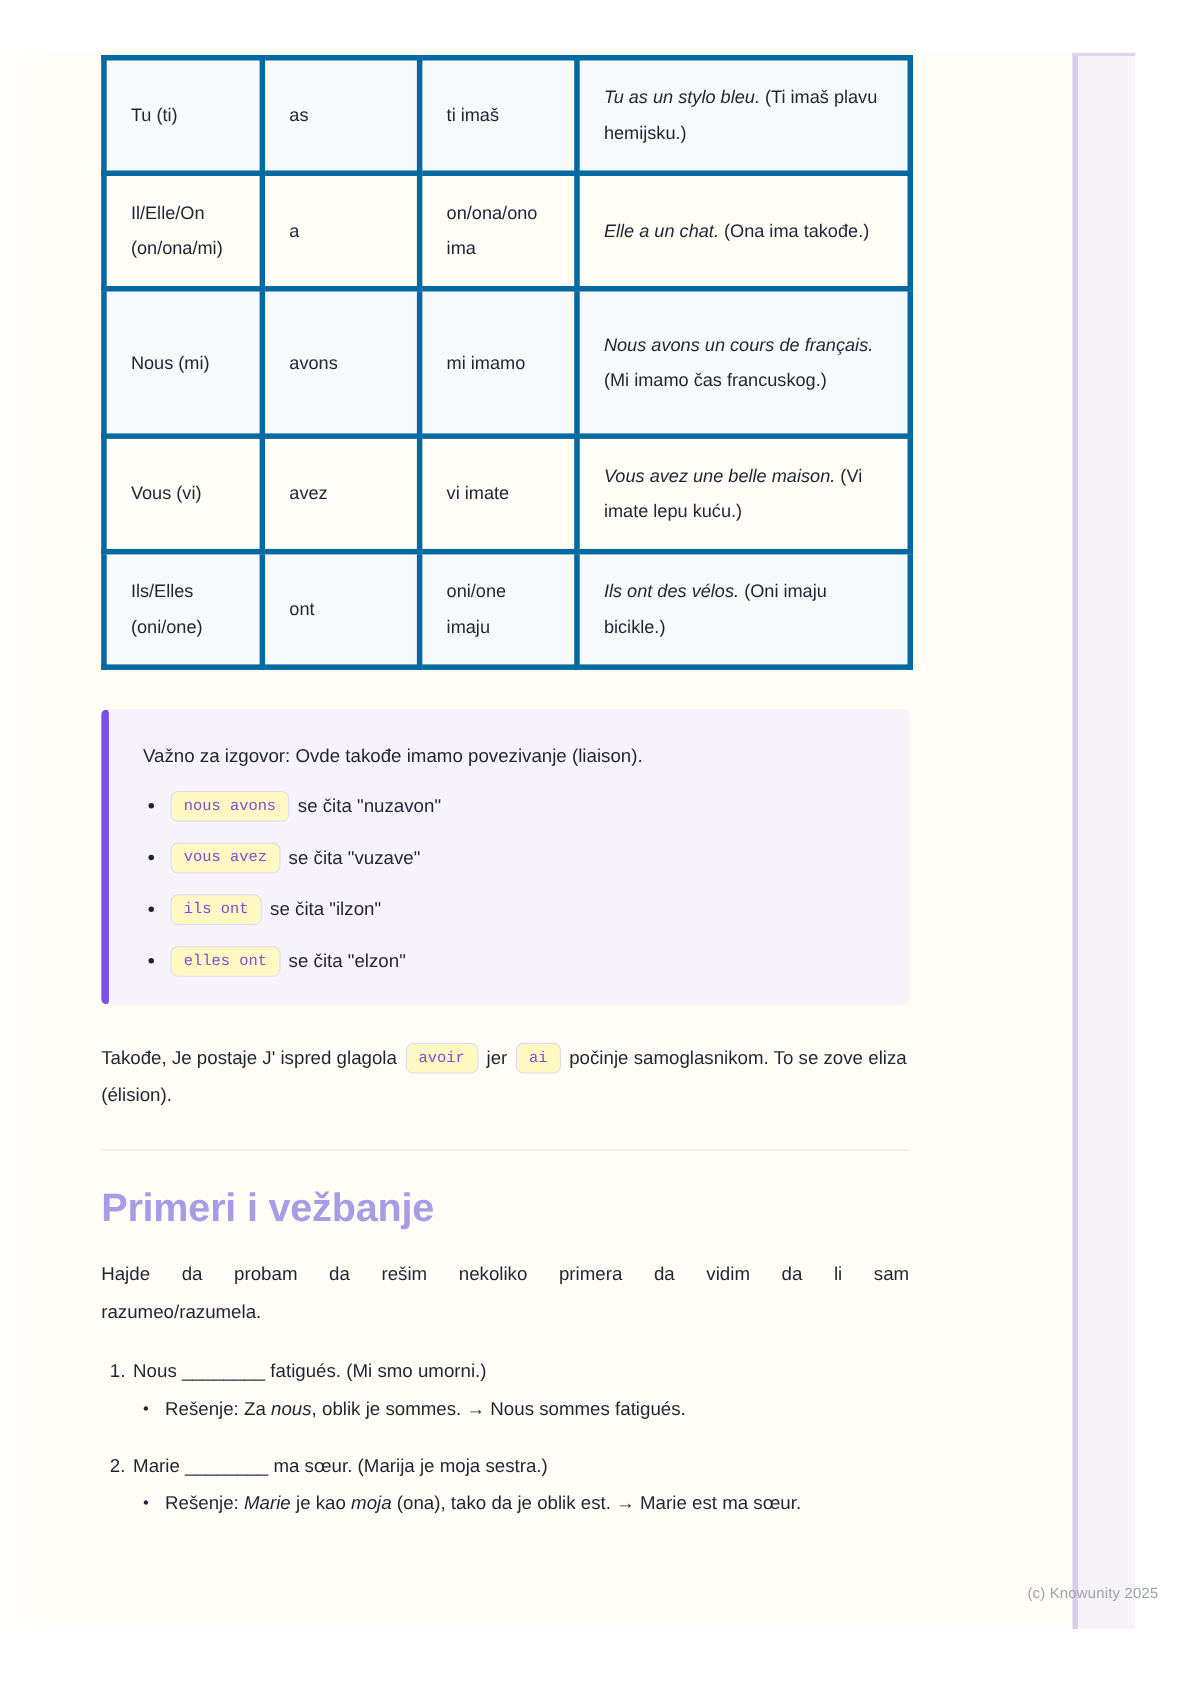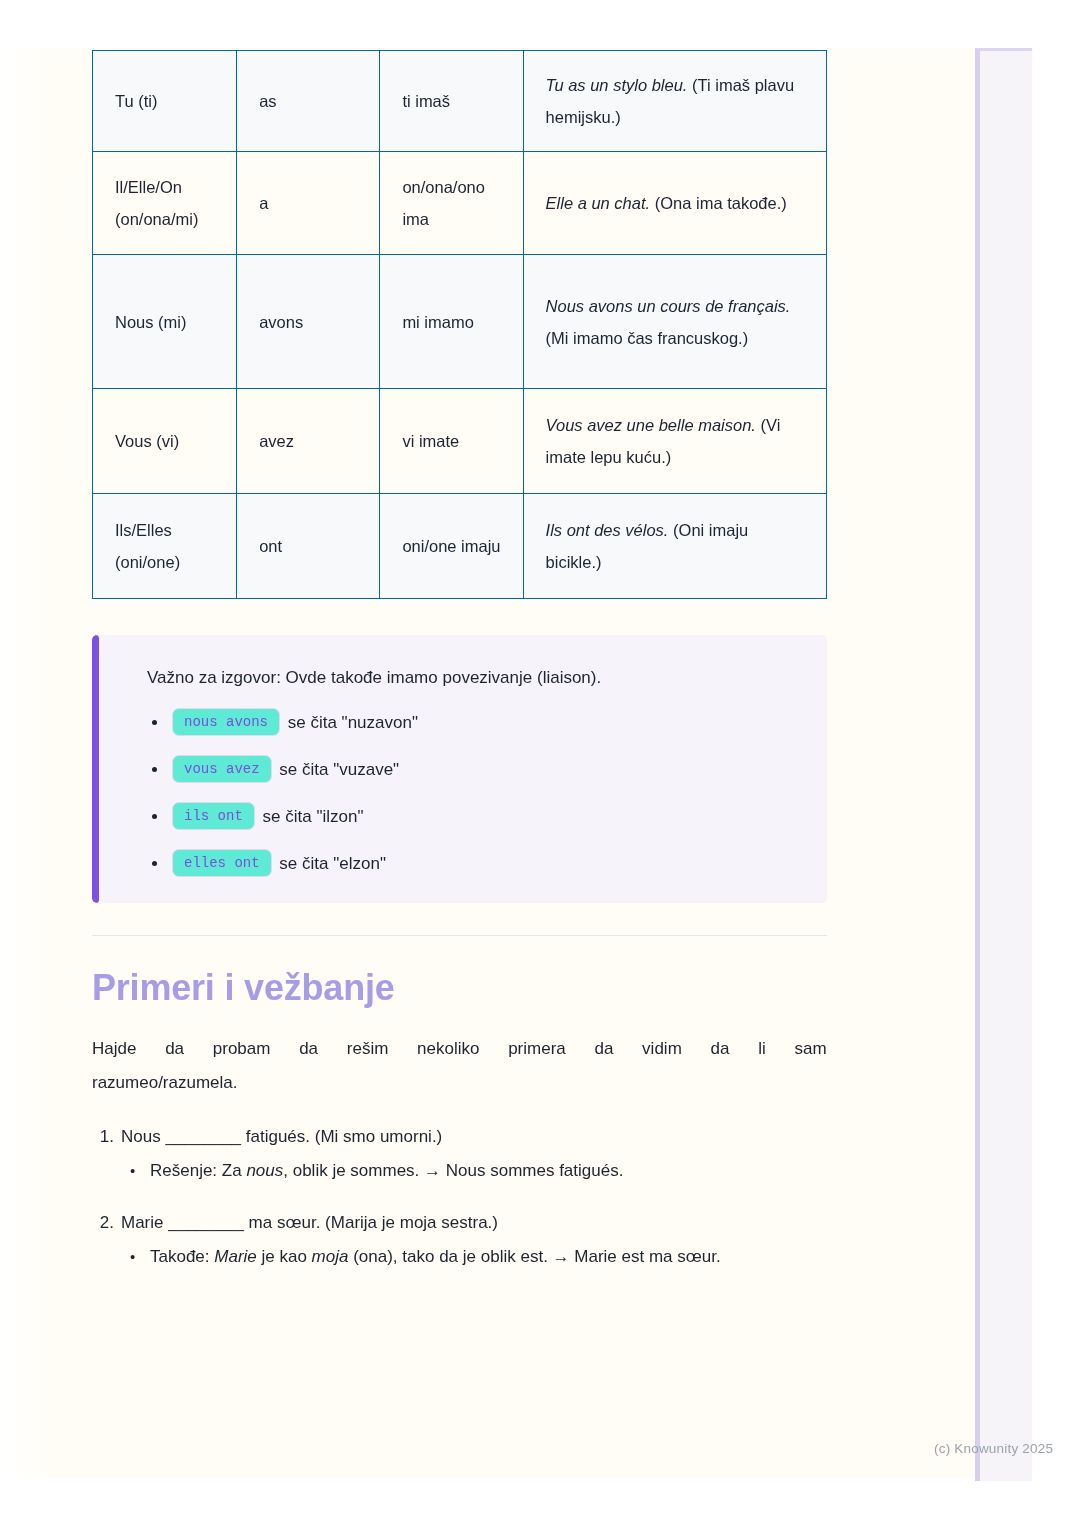--- a/index.html
+++ b/index.html
@@ -19,21 +19,21 @@
   .content{padding:0 148px 0 92px;}
 
   
   .conj-table{
     margin-top:2px;
     border-collapse:collapse;table-layout:fixed;
     width:735px;
     font-size:16.5px;line-height:32px;color:#1d2433;
   }
   .conj-table td{
-    border:1px solid #0369a1;
+    border:5px solid #0369a1;
     vertical-align:middle;
     padding:18px 22px;
   }
   .conj-table tr.stripe{background:#f8f9fa;}
   .col-pron{width:144px;}
   .col-form{width:143px;}
   .col-mean{width:143px;}
   .col-ex{width:303px;}
   .cell-pron{white-space:pre-line;}
   tr.r0{height:88px;}
@@ -43,36 +43,36 @@
   tr.r4{height:105px;}
 
   
   .seg-b{font-weight:normal;margin-top:28px;}
   .seg-i{font-style:italic;}
   .seg-c{
     display:inline-block;
     font-family:"Liberation Mono", monospace;
     font-size:14px;line-height:20px;
     color:#7b4edb;
-    background:#5eead4;
+    background:#fef9c3;
     border:1px solid #e0d9f1;
     border-radius:7px;
     padding:3px 11px;
     margin:0 3px;
     vertical-align:2px;
     font-weight:normal;
   }
 
   
   .callout{
     position:relative;
     margin-top:36px;
     background:#f6f4fa;
     border-radius:5px;
-    padding:26px 30px 24px 55px;
+    padding:26px 30px 24px 38px;
     overflow:hidden;
   }
   .callout-bar{
     position:absolute;left:0;top:0;bottom:0;width:7px;
     background:#7c50e2;border-radius:4px;
   }
   .callout-title{margin:0;font-size:17px;line-height:34px;}
   .callout-list{
     margin:12px 0 0 0;
     padding-left:22px;
@@ -179,20 +179,21 @@
       <div class="callout-bar"></div>
       <p class="callout-title"><span class="seg-b">Važno za izgovor</span><span>: Ovde takođe imamo </span><span class="seg-b">povezivanje (liaison)</span><span>.</span></p>
       <ul class="callout-list">
         <li><span class="seg-c">nous avons</span><span> se čita "nuzavon"</span></li>
         <li><span class="seg-c">vous avez</span><span> se čita "vuzave"</span></li>
         <li><span class="seg-c">ils ont</span><span> se čita "ilzon"</span></li>
         <li><span class="seg-c">elles ont</span><span> se čita "elzon"</span></li>
       </ul>
     </div>
 
+    <p class="para"><span>Takođe, </span><span class="seg-b">Je</span><span> postaje </span><span class="seg-b">J'</span><span> ispred glagola </span><span class="seg-c">avoir</span><span> jer </span><span class="seg-c">ai</span><span> počinje samoglasnikom. To se zove </span><span class="seg-b">eliza (élision)</span><span>.</span></p>
 
     <hr class="divider">
 
     <h2 class="section-heading">Primeri i vežbanje</h2>
 
     <p class="para intro">Hajde da probam da rešim nekoliko primera da vidim da li sam
 razumeo/razumela.</p>
 
 
     <ol class="ex-list">
@@ -206,21 +207,21 @@
           <span class="ex-sub-text"><span>Rešenje: Za </span><span class="seg-i">nous</span><span>, oblik je </span><span class="seg-b">sommes</span><span>. → Nous </span><span class="seg-b">sommes</span><span> fatigués.</span></span>
         </div>
       </li>
       <li class="ex-item">
         <div class="ex-main">
           <span class="ex-num">2.</span>
           <span><span>Marie ________ ma sœur. (Marija je moja sestra.)</span></span>
         </div>
         <div class="ex-sub">
           <span class="ex-bullet">•</span>
-          <span class="ex-sub-text"><span>Takođe: </span><span class="seg-i">Marie</span><span> je kao </span><span class="seg-i">moja</span><span> (ona), tako da je oblik </span><span class="seg-b">est</span><span>. → Marie </span><span class="seg-b">est</span><span> ma sœur.</span></span>
+          <span class="ex-sub-text"><span>Rešenje: </span><span class="seg-i">Marie</span><span> je kao </span><span class="seg-i">moja</span><span> (ona), tako da je oblik </span><span class="seg-b">est</span><span>. → Marie </span><span class="seg-b">est</span><span> ma sœur.</span></span>
         </div>
       </li>
     </ol>
 
   </div>
 </div>
 
 <div class="next-page"></div>
 
 <div class="watermark">(c) Knowunity 2025</div>

